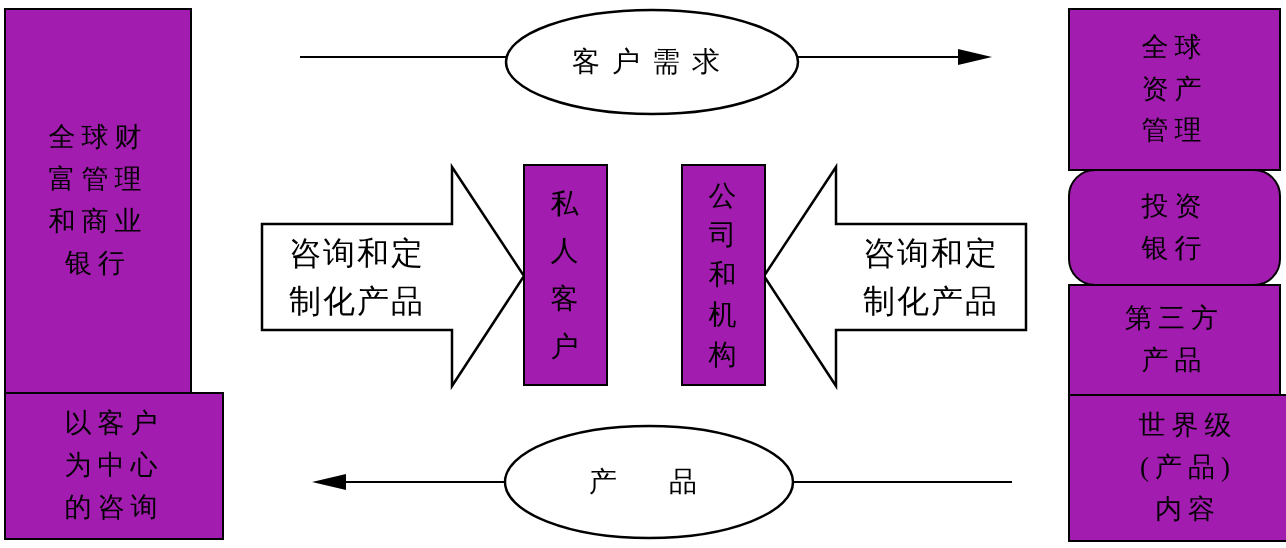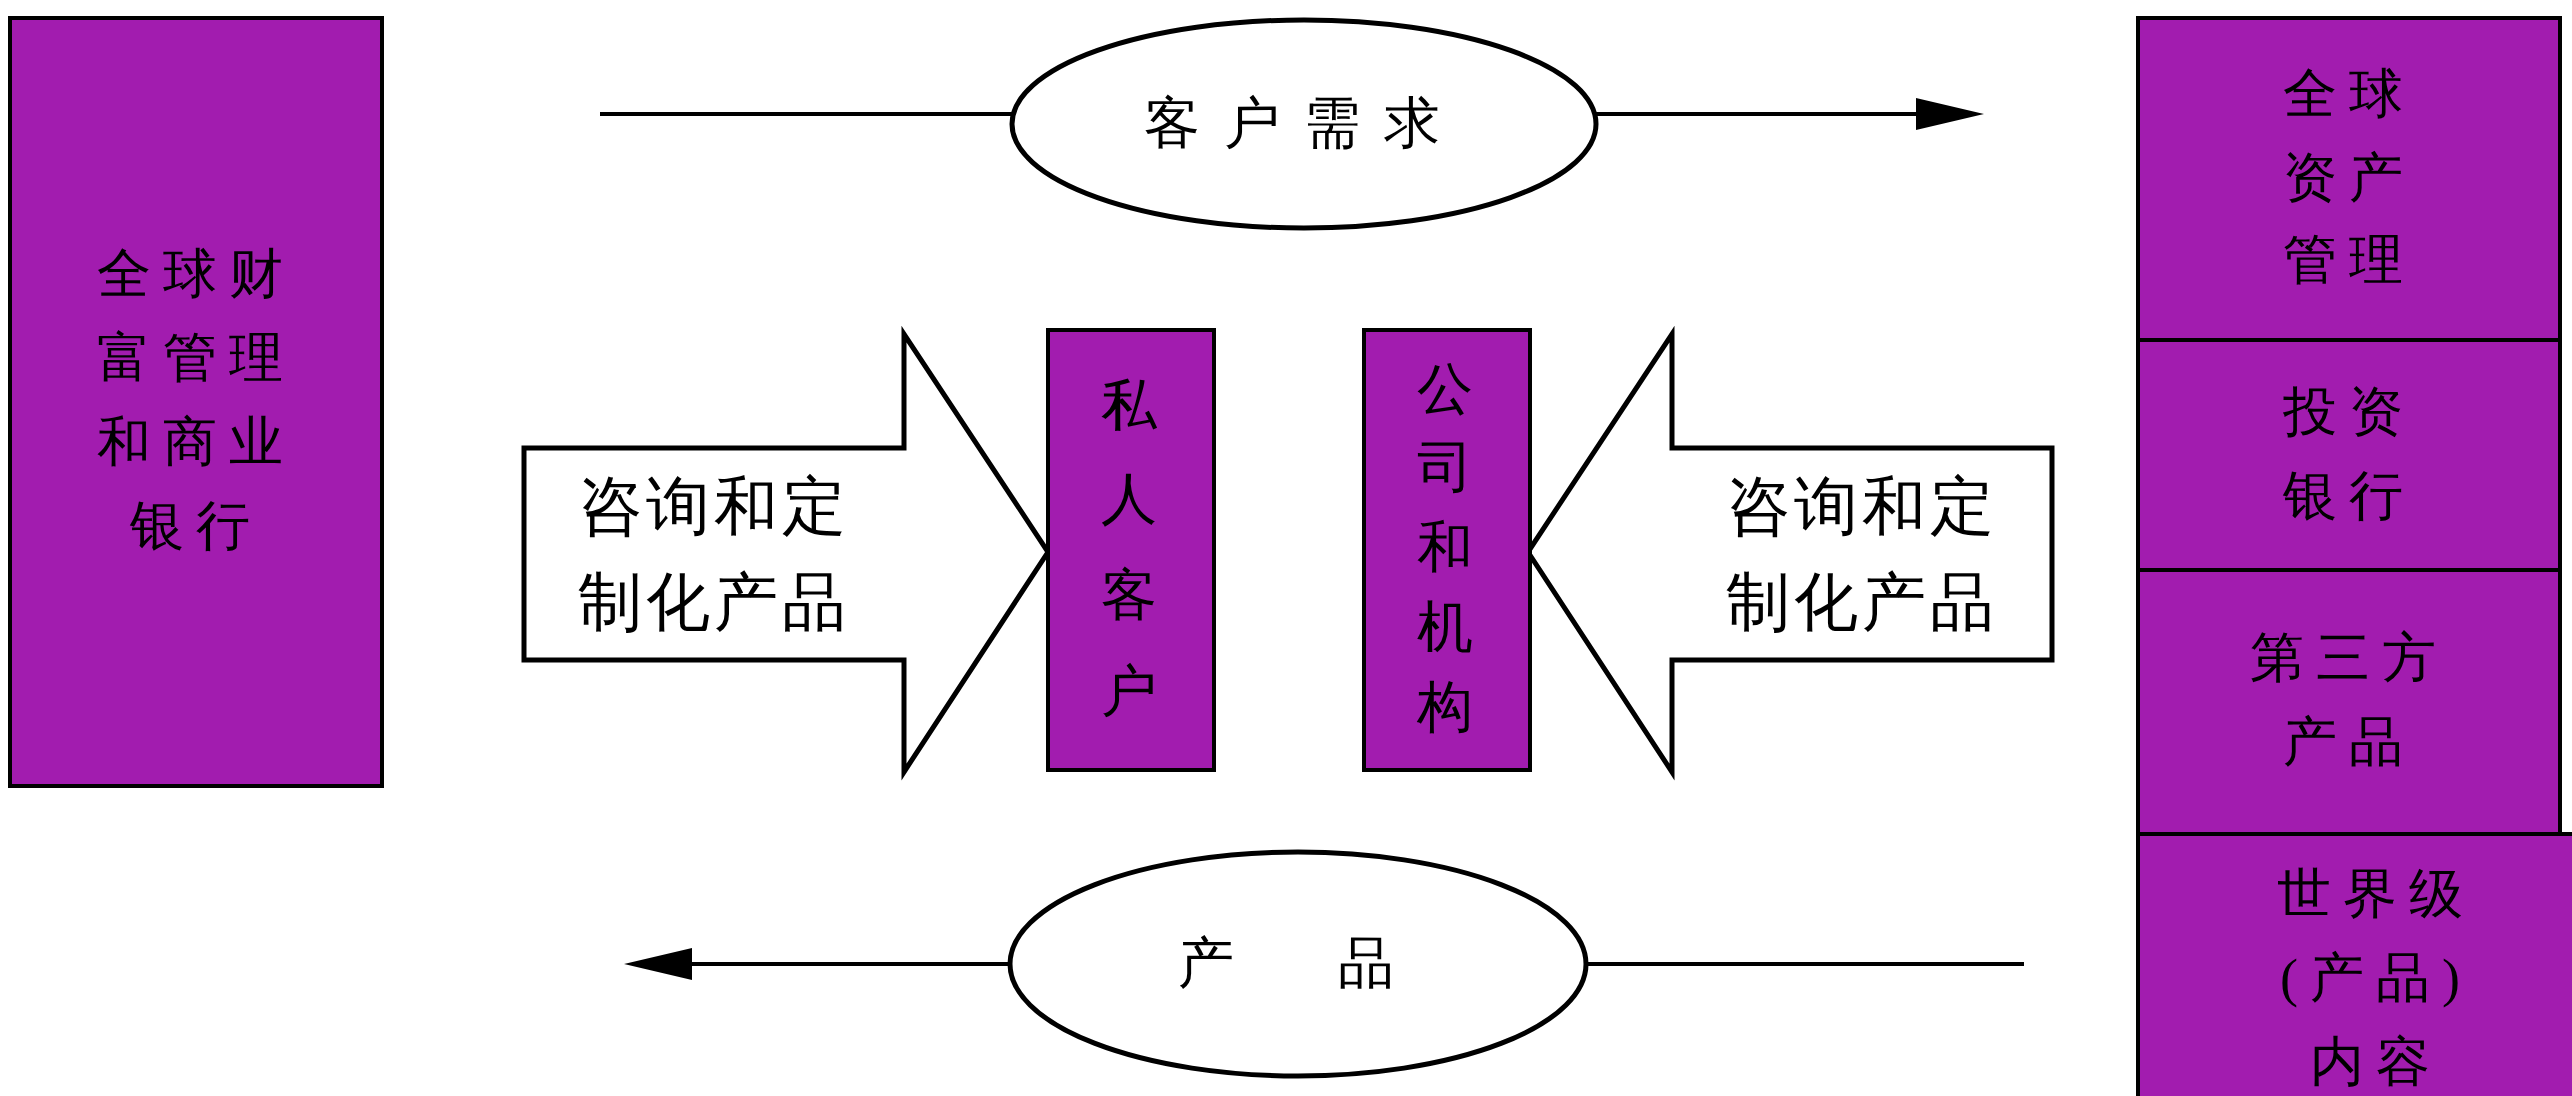--- a/index.html
+++ b/index.html
@@ -62,29 +62,32 @@
     <polygon points="262,224 452,224 452,167 524,276 452,386 452,330 262,330" fill="#fff" stroke="#000" stroke-width="2.5"></polygon>
 
     <polygon points="1026,224 836,224 836,167 764,276 836,386 836,330 1026,330" fill="#fff" stroke="#000" stroke-width="2.5"></polygon>
   </svg>
 
   <div class="abs" style="left:4px; top:8px; width:220px;">
     <div class="cell panel-text pre" style="width:188px; height:386px;">全球财
 富管理
 和商业
 银行</div>
+    <div class="cell panel-text pre" style="width:220px; height:148px; margin-top:-2px;">以客户
+为中心
+的咨询</div>
   </div>
 
   <div class="abs" style="left:1068px; top:8px; width:213px;">
     <div class="cell panel-text pre" style="width:213px; height:163px;">全球
 资产
 管理</div>
-    <div class="cell panel-text pre" style="width:213px; height:117px; margin-top:-2px;">投资
+    <div class="cell panel-text pre" style="width:213px; height:117px; margin-top:-2px;border-radius:27px;">投资
 银行</div>
-    <div class="cell panel-text pre" style="width:213px; height:134px; margin-top:-2px;">第三方
+    <div class="cell panel-text pre" style="width:213px; height:112px; margin-top:-2px;">第三方
 产品</div>
     <div class="cell panel-text pre" style="width:240px; height:148px; margin-top:-2px;">世界级
 (产品)
 内容</div>
   </div>
 
   <div class="cell vtext pre abs" style="left:523px; top:164px; width:85px; height:222px; line-height:1.7;">私
 人
 客
 户</div>

